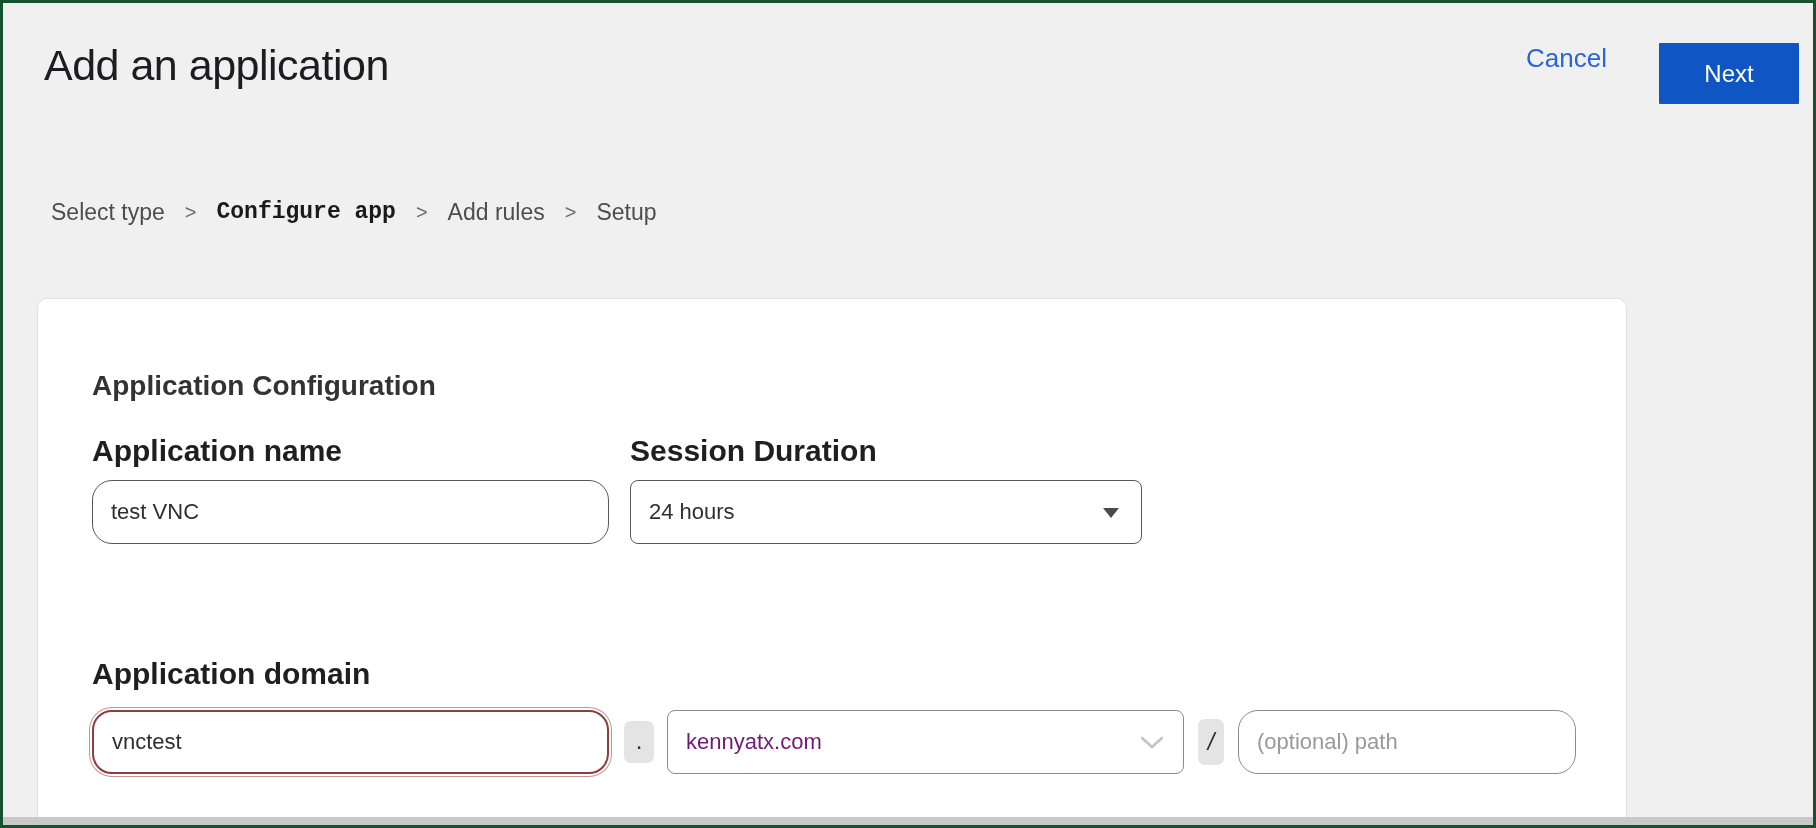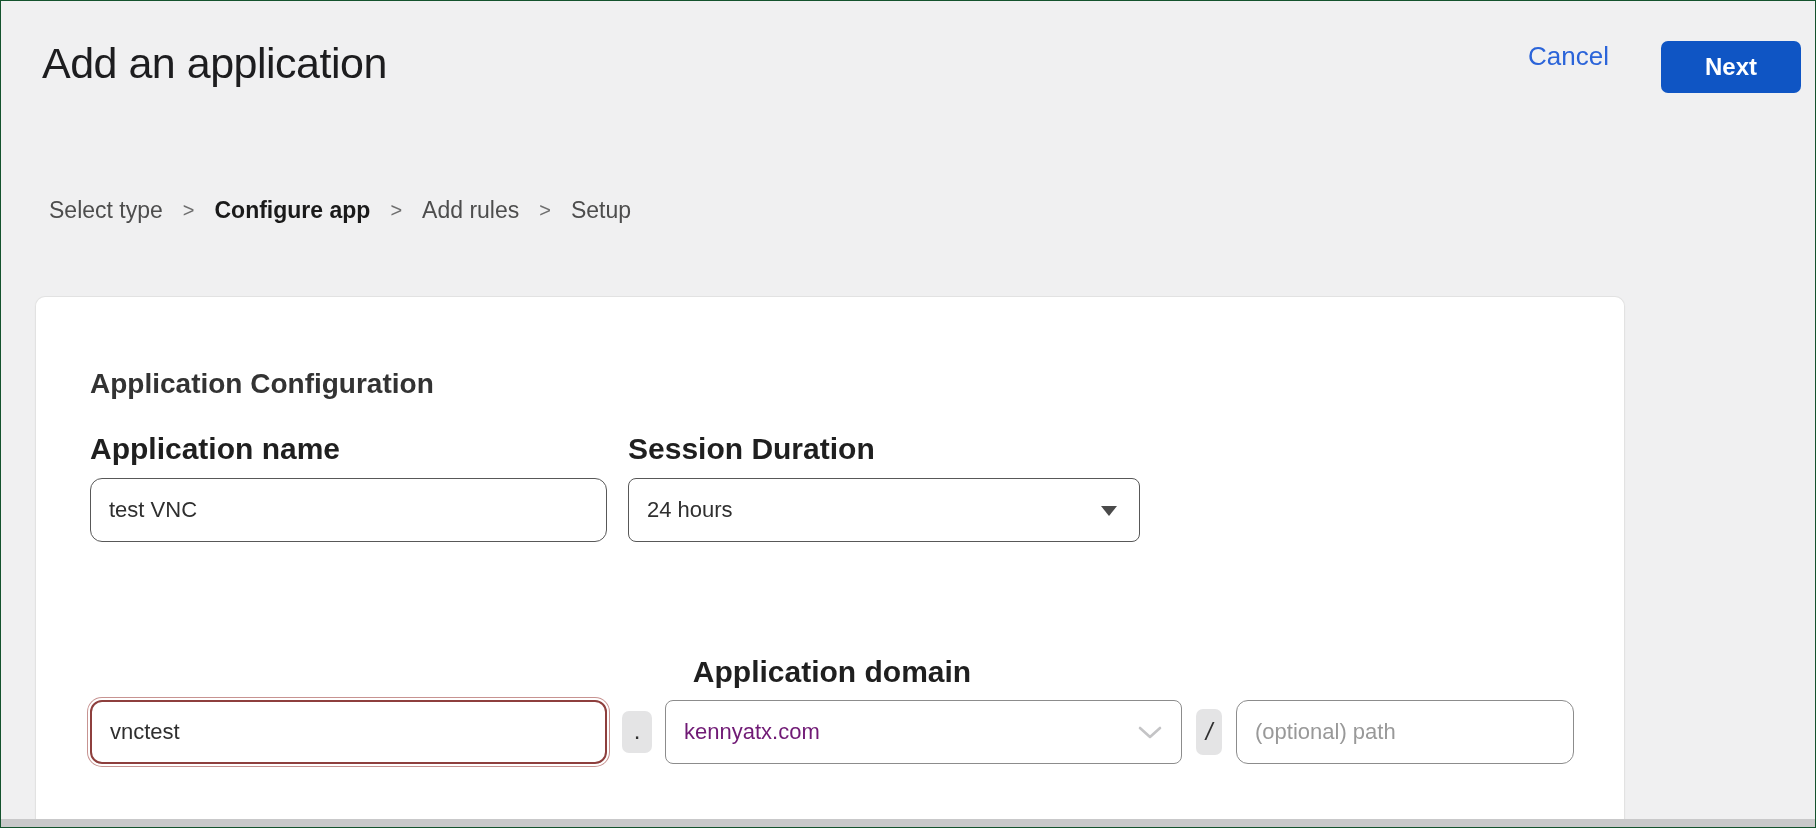--- a/index.html
+++ b/index.html
@@ -12,64 +12,64 @@
     --soft-border:#8c8c8c;
     --badge-bg:#e4e4e5;
     --text-dark:#1d1d1f;
     --text-muted:#4d4d4d;
   }
   *{box-sizing:border-box;margin:0;padding:0;}
   html,body{width:1816px;height:828px;}
   body{font-family:"Liberation Sans", sans-serif;}
   .frame{
     position:relative;width:1816px;height:828px;
-    border:1px solid #14532d;background:var(--page-bg);overflow:hidden;
+    border:3px solid #14532d;background:var(--page-bg);overflow:hidden;
   }
   
   .topbar{display:flex;justify-content:space-between;align-items:flex-start;padding:36px 14px 0 41px;}
   .page-title{font-size:43px;font-weight:400;letter-spacing:-0.5px;color:var(--text-dark);line-height:52px;}
   .actions{display:flex;gap:52px;margin-top:4px;height:50px;}
   .cancel-link{font-size:26px;color:var(--link-blue);text-decoration:none;cursor:pointer;}
   .next-btn{
-    width:140px;height:52px;border:none;border-radius:7px;background:var(--primary-blue);
-    color:#ffffff;font-size:24px;font-family:inherit;cursor:pointer;font-weight:bold;
+    width:140px;height:61px;border:none;border-radius:1px;background:var(--primary-blue);
+    color:#ffffff;font-size:24px;font-family:inherit;cursor:pointer;
   }
   
   .breadcrumb{display:flex;align-items:center;gap:20px;margin:105px 0 0 48px;font-size:23px;color:var(--text-muted);line-height:28px;}
   .breadcrumb .step{cursor:default;}
-  .breadcrumb .step.active{font-weight:700;color:#1a1a1a;}
+  .breadcrumb .step.active{font-weight:700;color:#1a1a1a;font-family:Liberation Mono, monospace;}
   .breadcrumb .sep{color:#6e6e6e;font-size:20px;}
   
   .card{
     margin:72px 12px 0 34px;width:1590px;height:525px;
     background:var(--card-bg);border:1px solid #e2e2e2;border-bottom:none;
     border-radius:10px 10px 0 0;box-shadow:0 1px 2px rgba(0,0,0,0.04);
     padding:70px 50px 0 54px;
   }
   .section-title{font-size:28px;font-weight:700;color:#333333;line-height:34px;}
   .row-top{display:flex;gap:21px;margin-top:36px;}
   .field label{display:block;font-size:30px;font-weight:700;color:#1f1f1f;line-height:24px;margin-bottom:17px;}
   .text-input{
-    height:64px;border:1px solid var(--input-border);border-radius:12px;background:#fff;
+    height:64px;border:1px solid var(--input-border);border-radius:20px;background:#fff;
     font-size:22px;color:#2f2f2f;padding:0 18px;font-family:inherit;width:100%;outline:none;
   }
   .text-input::placeholder{color:#999999;}
   .w-name{width:517px;}
   .w-session{width:512px;}
   .selectbox{
     position:relative;height:64px;border:1px solid var(--input-border);border-radius:8px;background:#fff;
     display:flex;align-items:center;padding:0 48px 0 18px;font-size:22px;color:#2f2f2f;cursor:pointer;
   }
   .caret-down{
     position:absolute;right:22px;top:50%;margin-top:-4px;width:0;height:0;
     border-left:8px solid transparent;border-right:8px solid transparent;border-top:10px solid #4a4a4a;
   }
   
   .domain-field{margin-top:118px;}
-  .domain-field label{margin-bottom:16px;text-align:center;}
+  .domain-field label{margin-bottom:24px;}
   .domain-row{display:flex;align-items:center;}
   .sub-input{width:517px;border:2px solid var(--error-border);box-shadow:0 0 0 2px #ffffff,0 0 0 3px #c79391;}
   .badge{
     background:var(--badge-bg);border-radius:7px;color:#2e2e2e;font-size:24px;
     display:flex;align-items:center;justify-content:center;flex:none;
   }
   .badge-dot{width:30px;height:42px;margin:0 13px 0 15px;align-items:flex-end;padding-bottom:8px;}
   .badge-slash{width:26px;height:46px;margin:0 14px;font-style:italic;}
   .domain-select{width:517px;flex:none;border-color:var(--soft-border);}
   .domain-select .value{color:#701a75;}

